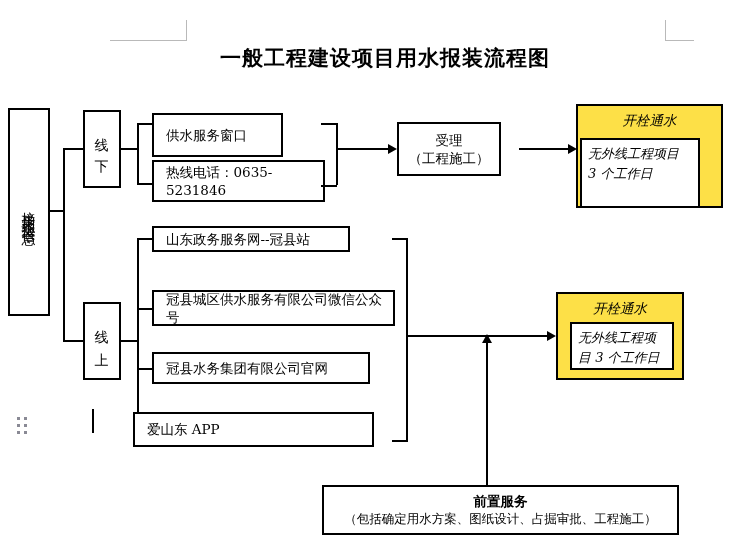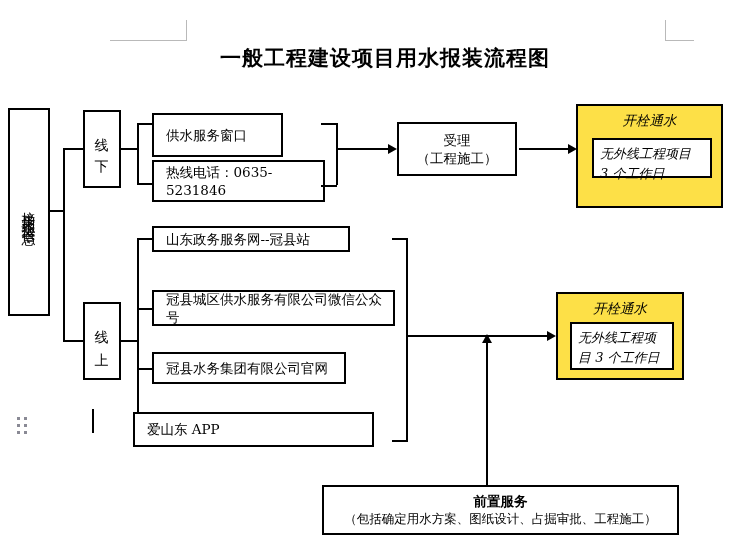--- a/index.html
+++ b/index.html
@@ -191,50 +191,50 @@
   <div class="box left" style="left:152px; top:160px; width:173px; height:42px;">
     <span>热线电话：0635-5231846</span>
   </div>
 
   <div class="ln-h" style="left:321px; top:123px; width:16px;"></div>
   <div class="ln-h" style="left:321px; top:185px; width:16px;"></div>
   <div class="ln-v" style="left:336px; top:123px; height:62px;"></div>
   <div class="ln-h" style="left:337px; top:148px; width:54px;"></div>
   <div class="arrow-r" style="left:388px; top:144px;"></div>
 
-  <div class="box center" style="left:397px; top:122px; width:120px; height:54px; flex-direction:column;">
+  <div class="box center" style="left:397px; top:122px; width:104px; height:54px; flex-direction:column;">
     <span>受理</span>
     <span>（工程施工）</span>
   </div>
 
   <div class="ln-h" style="left:519px; top:148px; width:52px;"></div>
   <div class="arrow-r" style="left:568px; top:144px;"></div>
 
   <div class="group-box" style="left:576px; top:104px; width:147px; height:104px;">
     <div class="group-title">开栓通水</div>
-    <div class="group-inner" style="left:14px; top:32px; width:120px; height:40px;">
+    <div class="group-inner" style="left:2px; top:32px; width:120px; height:70px;">
       <div>无外线工程项目</div>
       <div>3 个工作日</div>
     </div>
   </div>
 
   <div class="ln-h" style="left:121px; top:340px; width:17px;"></div>
   <div class="ln-v" style="left:137px; top:238px; height:202px;"></div>
   <div class="ln-h" style="left:137px; top:238px; width:16px;"></div>
   <div class="ln-h" style="left:137px; top:308px; width:16px;"></div>
   <div class="ln-h" style="left:137px; top:368px; width:16px;"></div>
   <div class="ln-h" style="left:137px; top:438px; width:16px;"></div>
 
   <div class="box left" style="left:152px; top:226px; width:198px; height:26px;">
     <span>山东政务服务网--冠县站</span>
   </div>
   <div class="box left" style="left:152px; top:290px; width:243px; height:36px;">
     <span>冠县城区供水服务有限公司微信公众号</span>
   </div>
-  <div class="box left" style="left:152px; top:352px; width:194px; height:32px;">
+  <div class="box left" style="left:152px; top:352px; width:218px; height:32px;">
     <span>冠县水务集团有限公司官网</span>
   </div>
   <div class="box left" style="left:133px; top:412px; width:241px; height:35px;">
     <span>爱山东 APP</span>
   </div>
 
   <div class="ln-h" style="left:392px; top:238px; width:16px;"></div>
   <div class="ln-h" style="left:392px; top:440px; width:16px;"></div>
   <div class="ln-v" style="left:406px; top:238px; height:202px;"></div>
   <div class="ln-h" style="left:407px; top:335px; width:143px;"></div>

